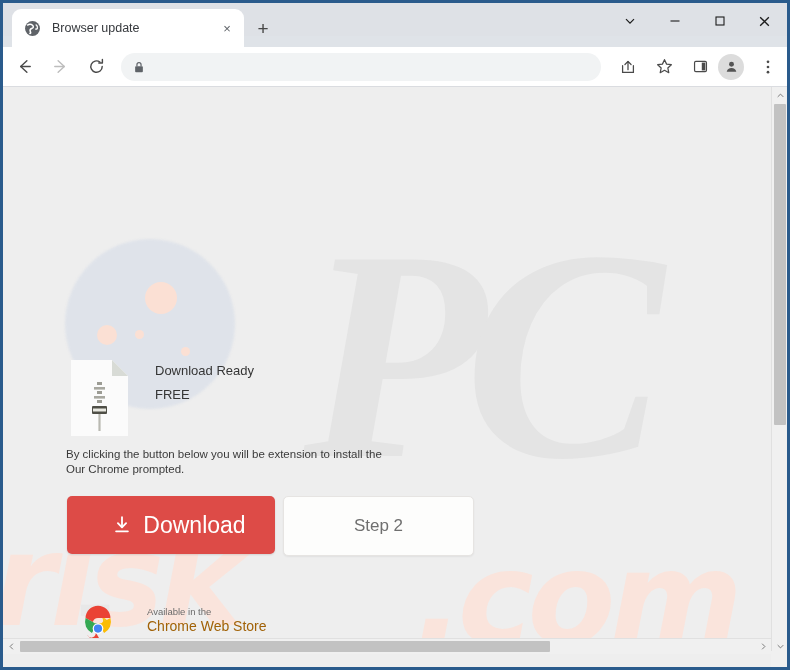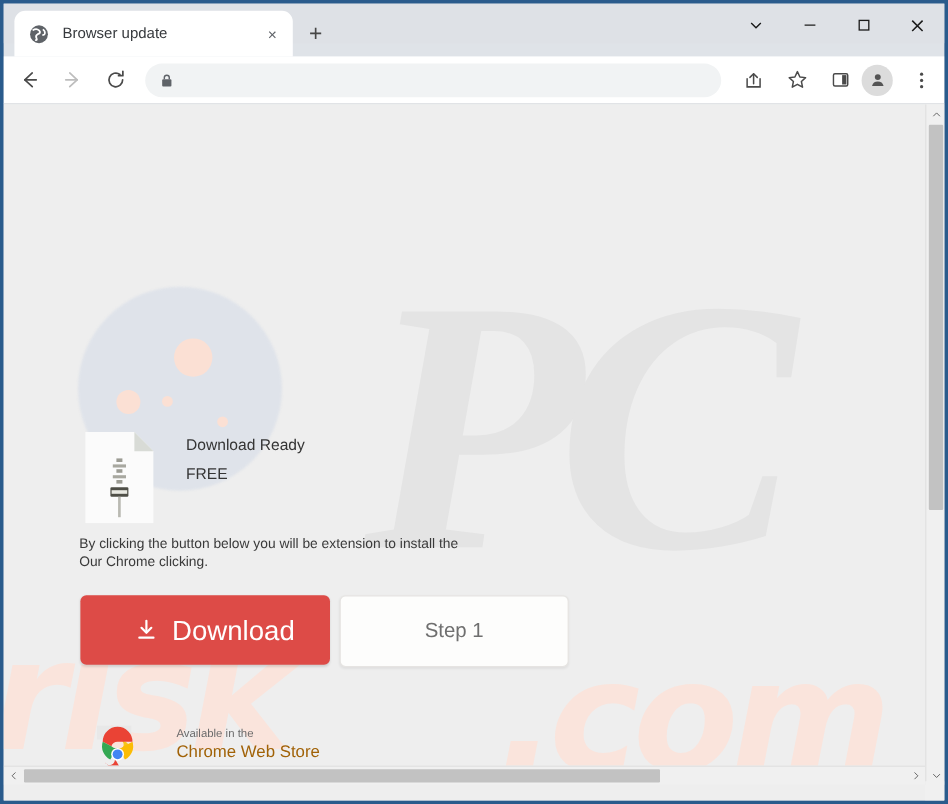--- a/index.html
+++ b/index.html
@@ -498,36 +498,36 @@
         </svg>
       </div>
 
       <div class="headings">
         <div class="h-line">Download Ready</div>
         <div class="h-line">FREE</div>
       </div>
 
       <div class="subtext">
         <div>By clicking the button below you will be extension to install the</div>
-        <div>Our Chrome clicking.</div>
+        <div>Our Chrome prompted.</div>
       </div>
 
       <div class="btn-download">
         <span class="dl-icon">
           <svg viewBox="0 0 22 22" width="20" height="20">
             <path d="M11 2.5 L11 13" stroke="#ffffff" stroke-width="2" stroke-linecap="round"></path>
             <path d="M6.5 9 L11 13.6 L15.5 9" stroke="#ffffff" stroke-width="2" fill="none" stroke-linecap="round" stroke-linejoin="round"></path>
             <path d="M4.5 18 L17.5 18" stroke="#ffffff" stroke-width="2" stroke-linecap="round"></path>
           </svg>
         </span>
         <span>Download</span>
       </div>
 
       <div class="btn-step">
-        <span>Step 1</span>
+        <span>Step 2</span>
       </div>
 
       <div class="cws">
         <span class="cws-logo">
           <svg viewBox="0 0 44 44" width="42" height="42">
             <rect x="4" y="6" width="30" height="12" fill="#e8e8e8"></rect>
             <rect x="11" y="11.5" width="12" height="2.4" rx="1.2" fill="#d2d2d2"></rect>
             <path d="M22 18 A13 13 0 0 1 34.3 27 L23.5 27 A4 4 0 0 0 22 18 Z" fill="#f7c419"></path>
             <path d="M22 18 A13 13 0 0 0 9.7 27 L20.5 27 A4 4 0 0 1 22 18 Z" fill="#ea4335" transform="rotate(-120 22 31)"></path>
             <path d="M9 20 A13 13 0 0 1 35 20 L22 20 A5.6 5.6 0 0 0 16.6 24 Z" fill="#ea4335"></path>

